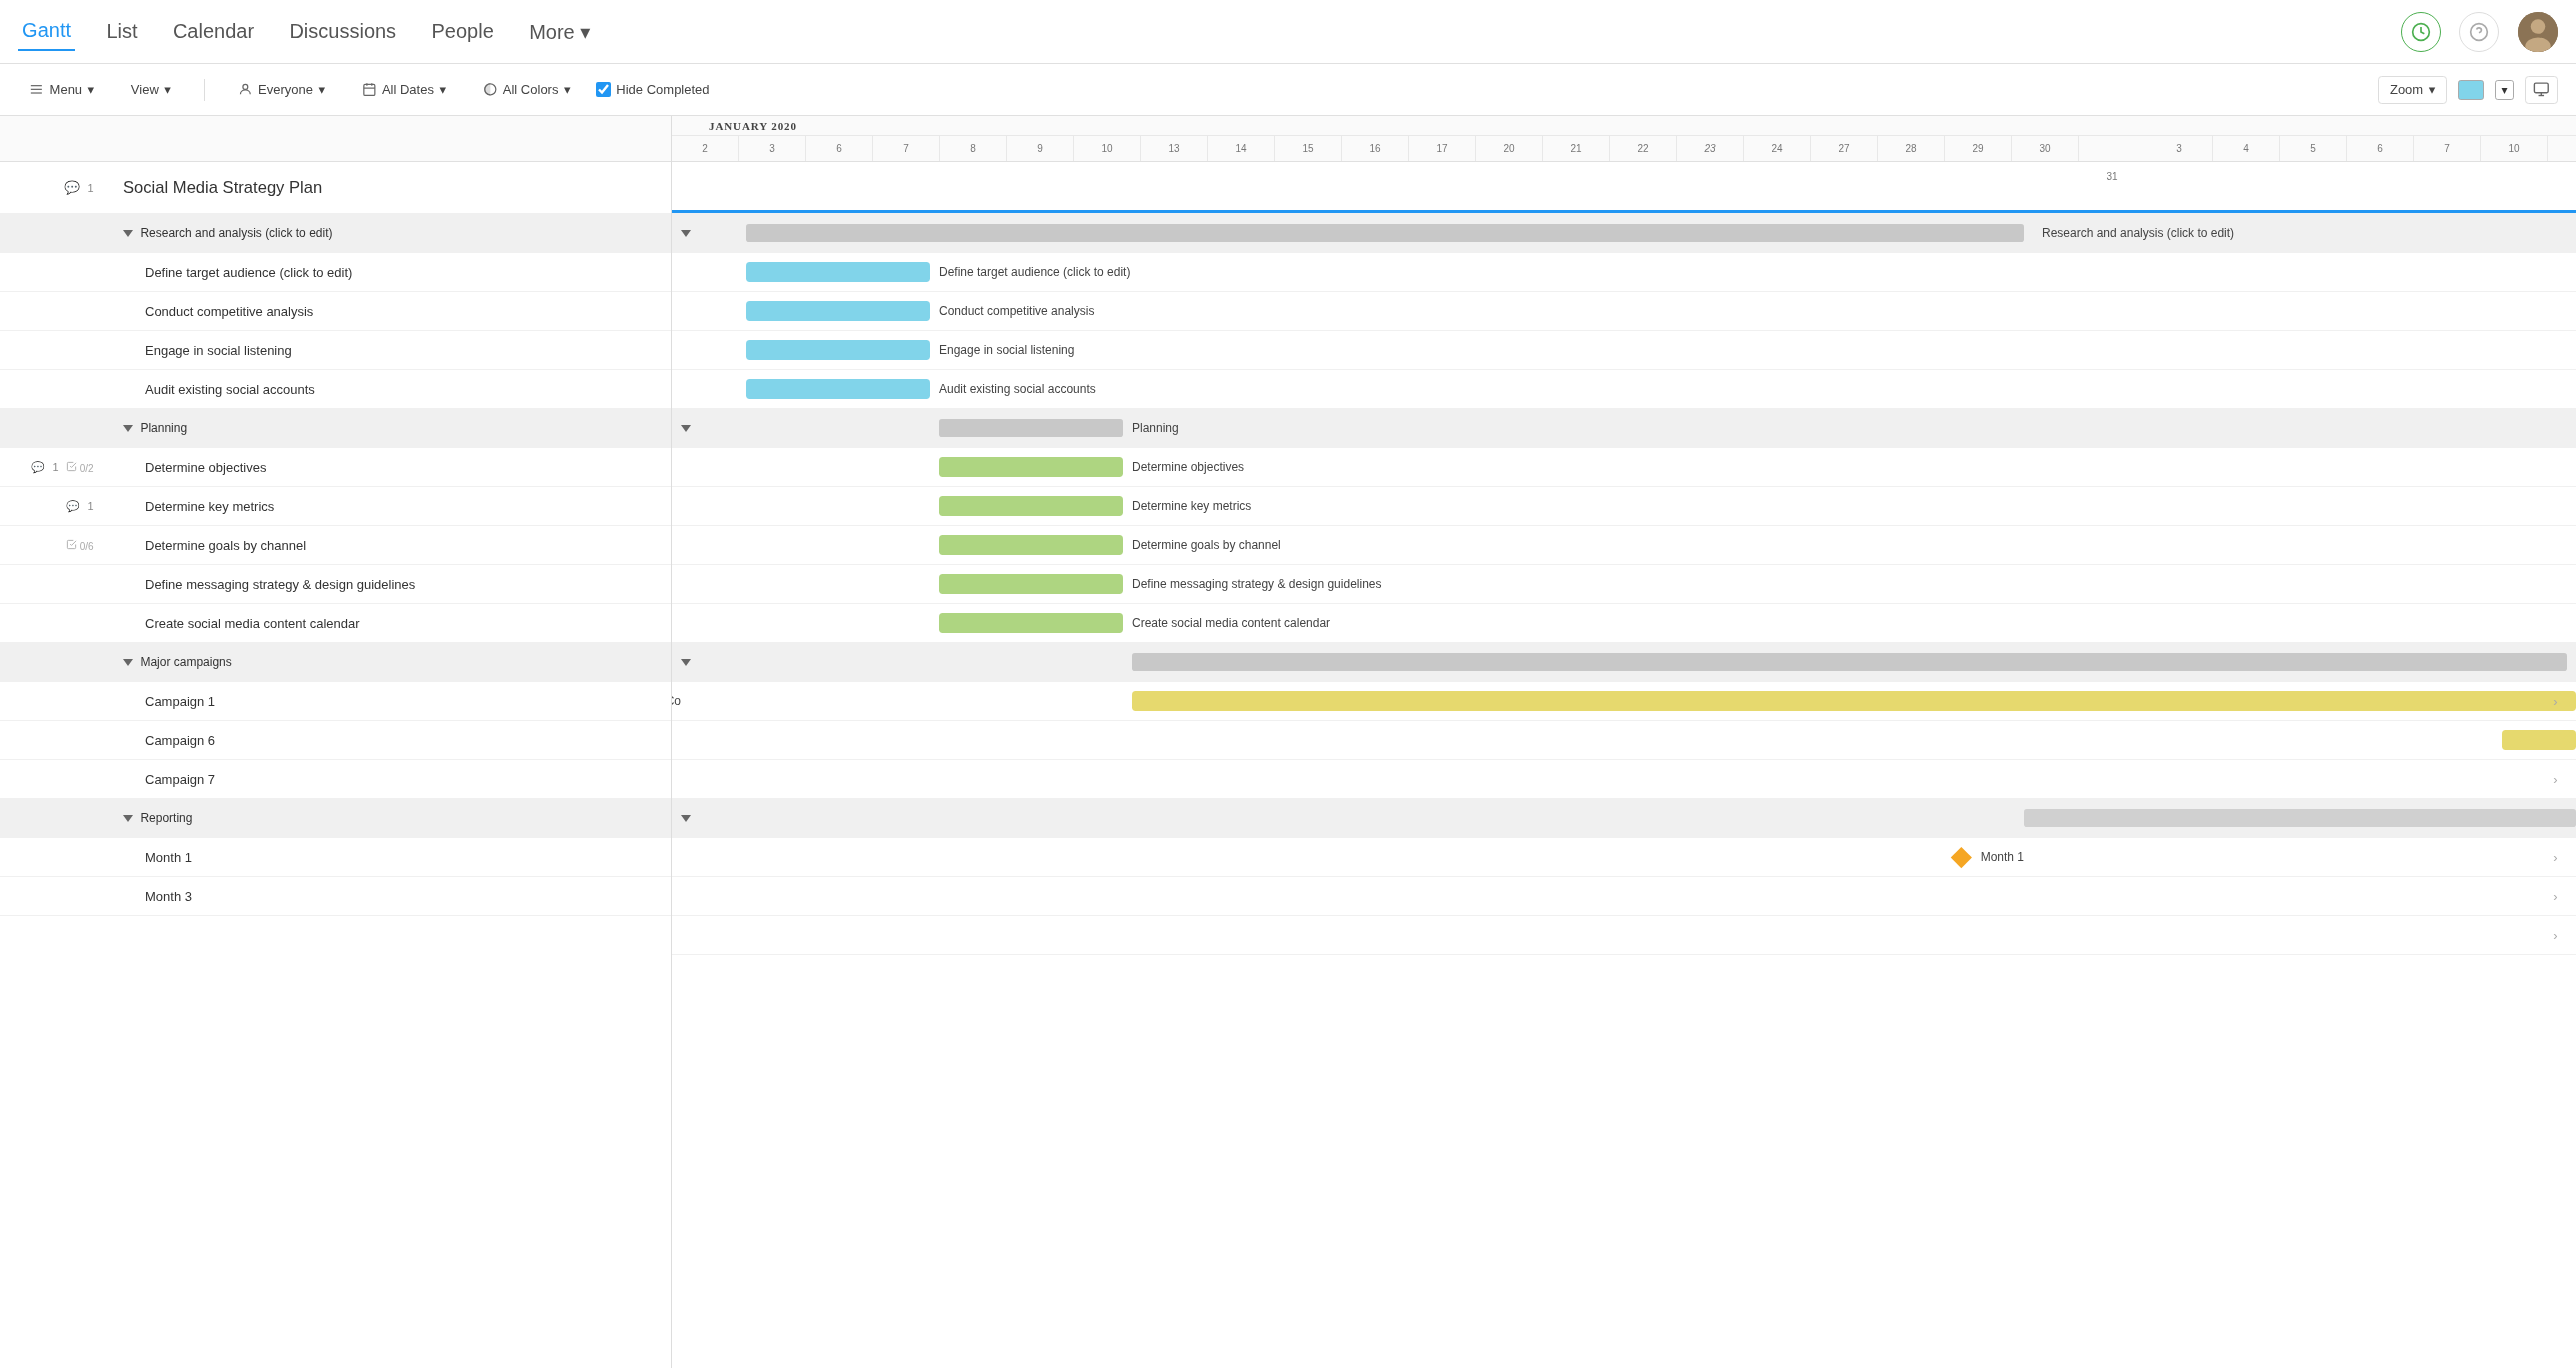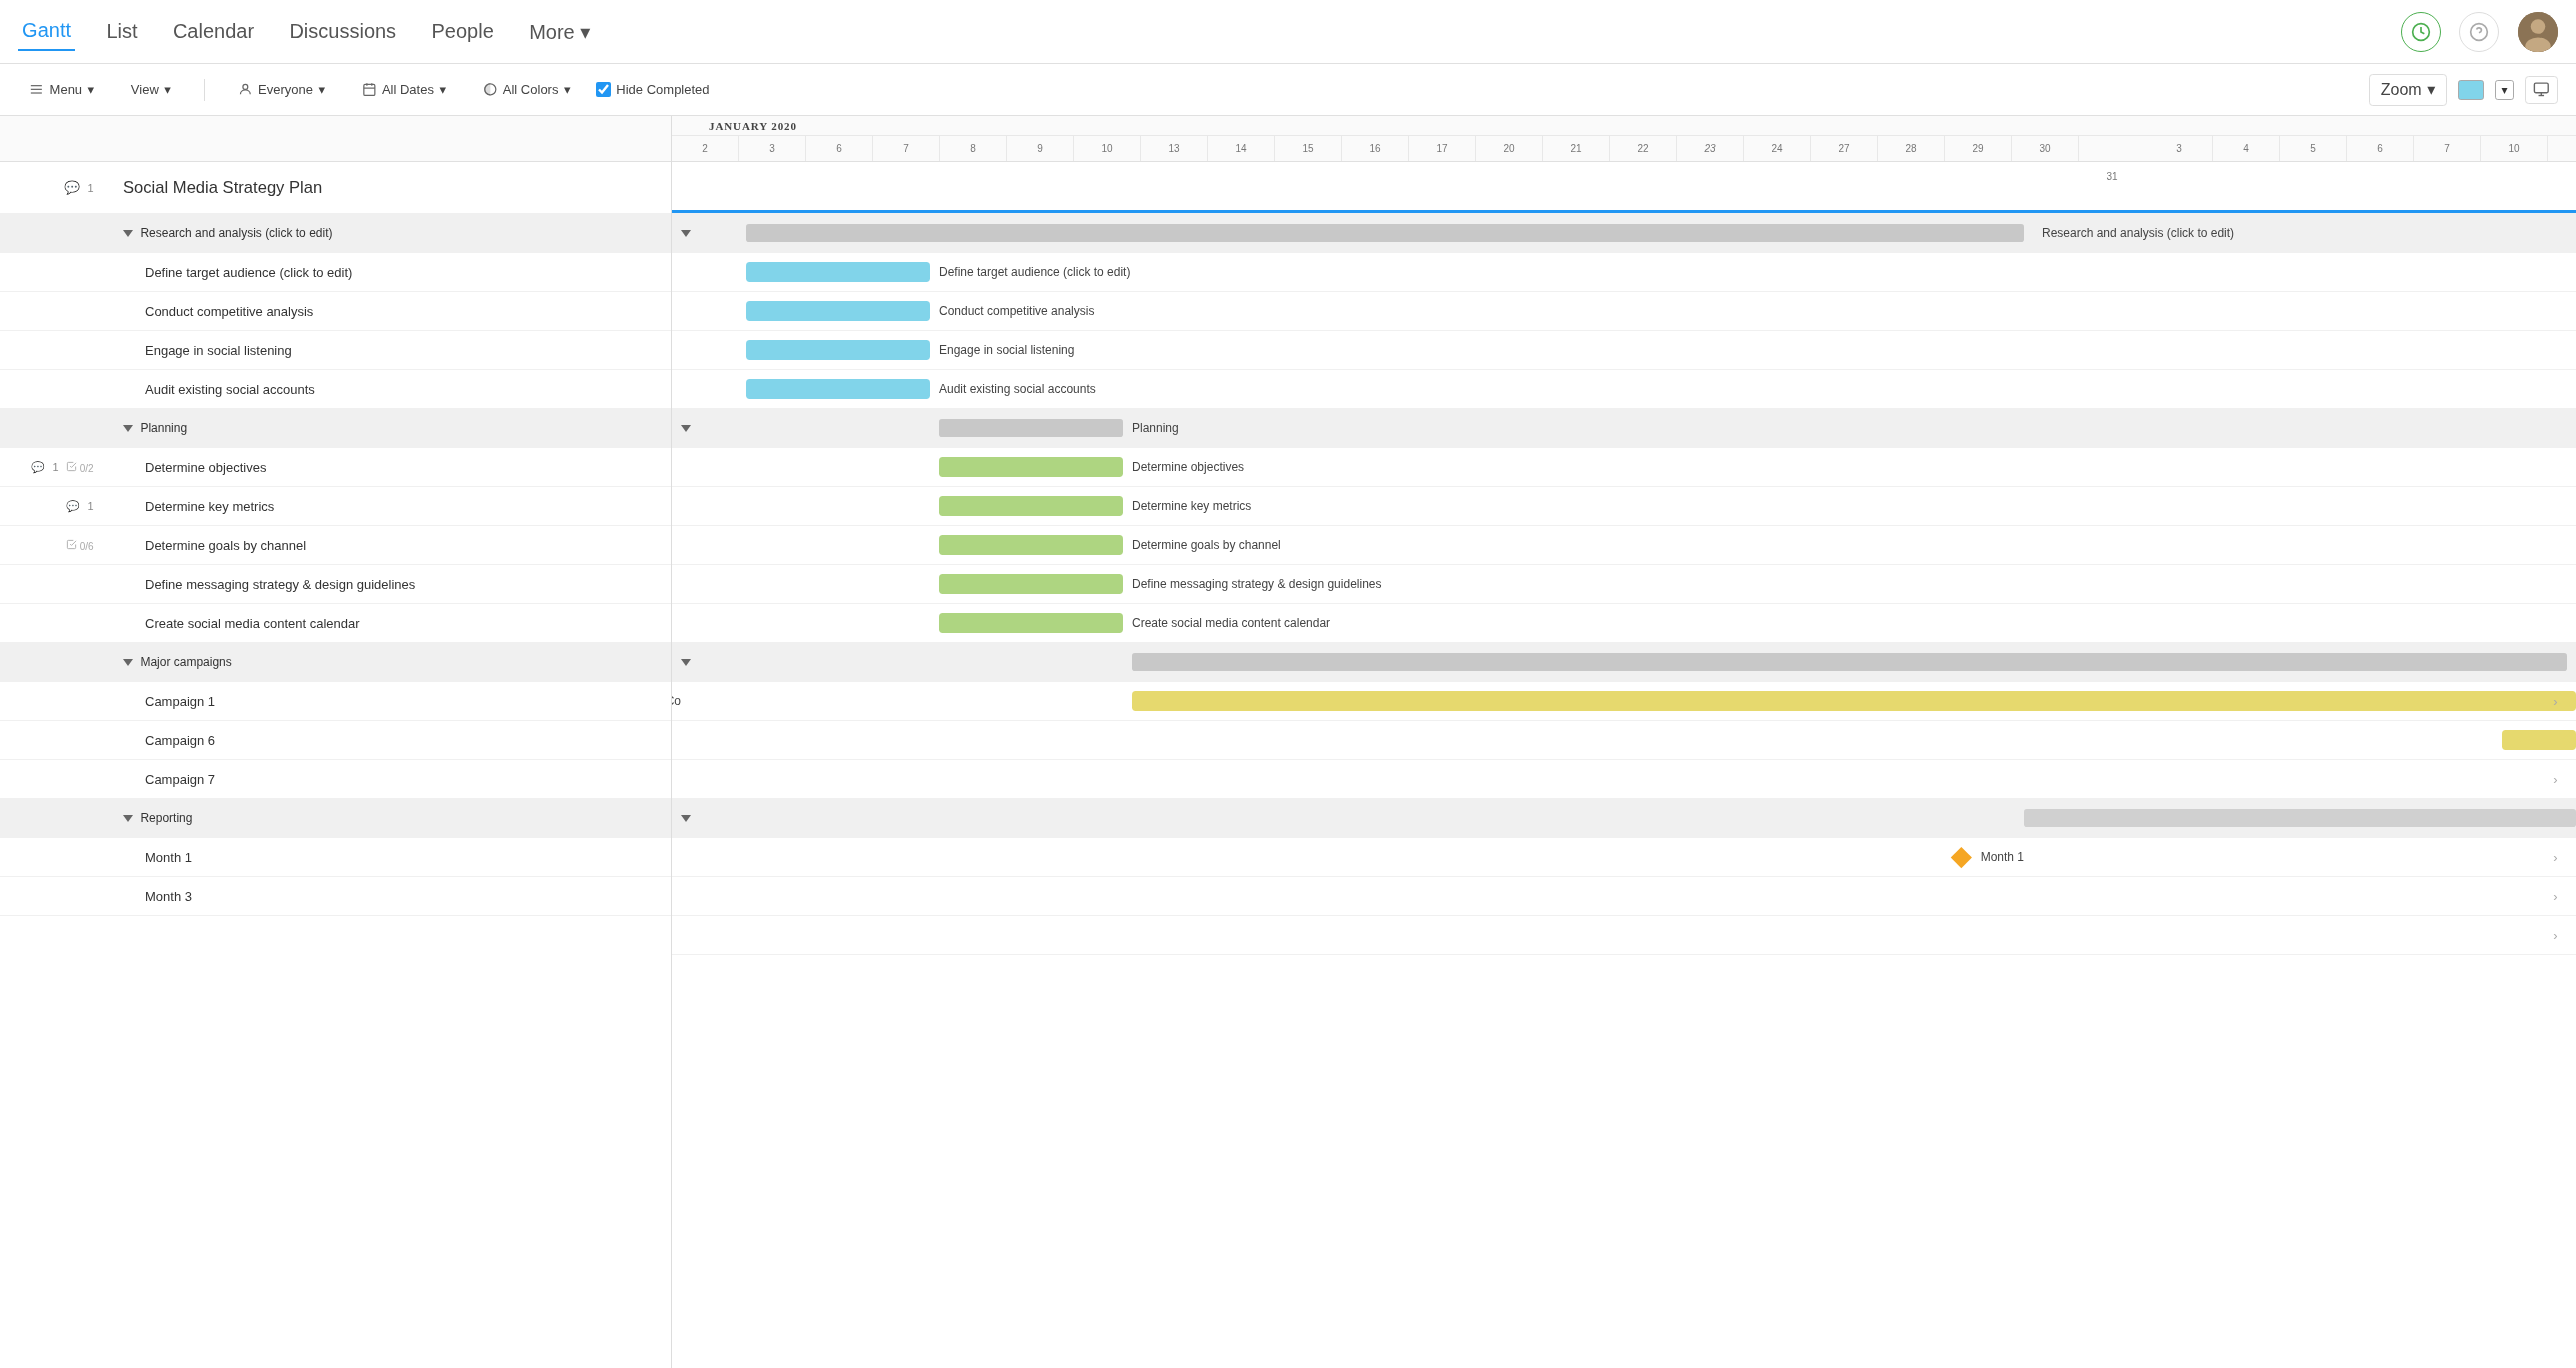--- a/index.html
+++ b/index.html
@@ -11,21 +11,21 @@
     .nav-item.active { color: #2196f3; border-bottom: 2.8px solid #2196f3; }
     .nav-right { margin-left: auto; display: flex; align-items: center; gap: 18.4px; }
     .avatar { width: 40px; height: 40px; border-radius: 50%; background: #8b7355; display: flex; align-items: center; justify-content: center; color: white; font-size: 16.6px; overflow: hidden; }
     .icon-btn { width: 40px; height: 40px; border-radius: 50%; display: flex; align-items: center; justify-content: center; cursor: pointer; font-size: 18.4px; color: #666; border: 1.8px solid #ddd; }
 
     
     .toolbar { display: flex; align-items: center; height: 52px; border-bottom: 0.9px solid #e0e0e0; padding: 0 18.4px; gap: 14.7px; background: #fff; }
     .toolbar-btn { display: flex; align-items: center; gap: 5.5px; padding: 5.5px 11px; border-radius: 3.7px; cursor: pointer; font-size: 13px; color: #444; border: none; background: transparent; }
     .toolbar-sep { width: 0.9px; height: 22px; background: #ddd; margin: 0 7.4px; }
     .toolbar-right { margin-left: auto; display: flex; align-items: center; gap: 11px; }
-    .zoom-btn { display: flex; align-items: center; gap: 5.5px; padding: 5.5px 11px; border-radius: 3.7px; cursor: pointer; font-size: 16px; color: #444; border: 0.9px solid #ddd; background: #fff; }
+    .zoom-btn { display: flex; align-items: center; gap: 5.5px; padding: 5.5px 11px; border-radius: 3.7px; cursor: pointer; font-size: 13px; color: #444; border: 0.9px solid #ddd; background: #fff; }
     .checkbox-item { display: flex; align-items: center; gap: 5.5px; font-size: 13px; color: #444; cursor: pointer; }
     .checkbox-item input { width: 14.7px; height: 14.7px; accent-color: #2196f3; }
     .view-toggle { width: 33px; height: 28px; border: 0.9px solid #ddd; border-radius: 3.7px; display: flex; align-items: center; justify-content: center; cursor: pointer; }
 
     
     .main { display: flex; height: calc(1369px - 64px - 52px); }
 
     
     .left-panel { width: 672px; min-width: 672px; border-right: 1.8px solid #ddd; overflow: hidden; display: flex; flex-direction: column; }
     .left-header { height: 46px; border-bottom: 0.9px solid #e0e0e0; background: #fafafa; }

